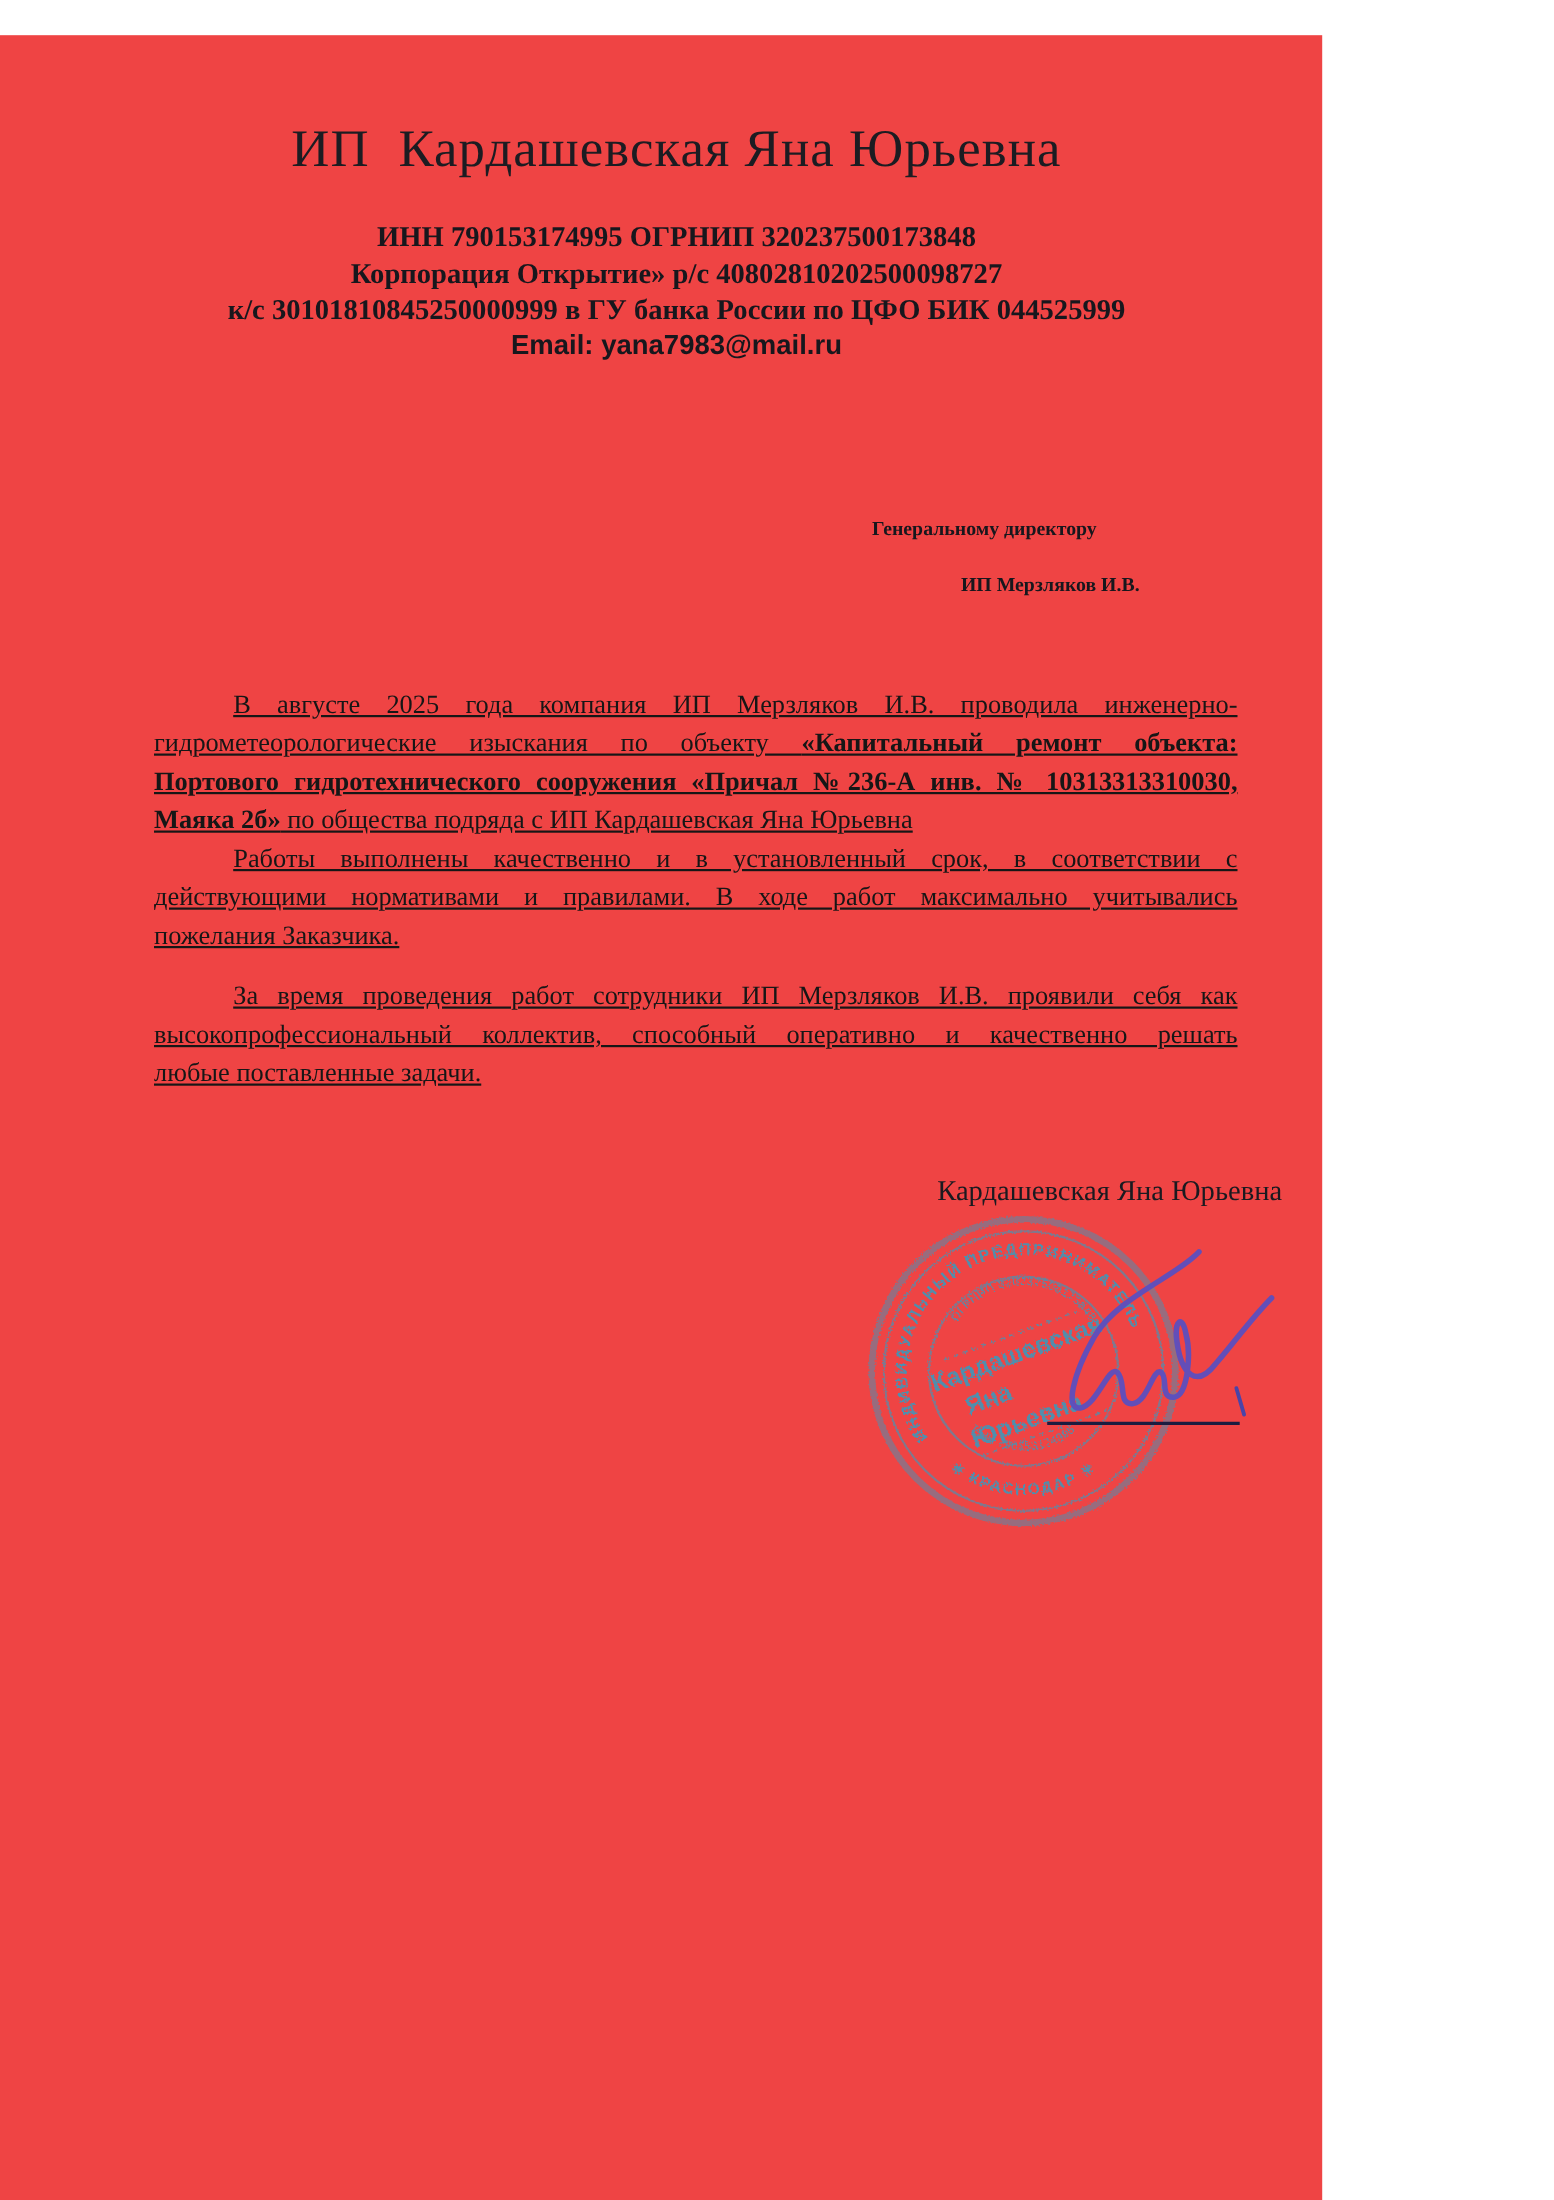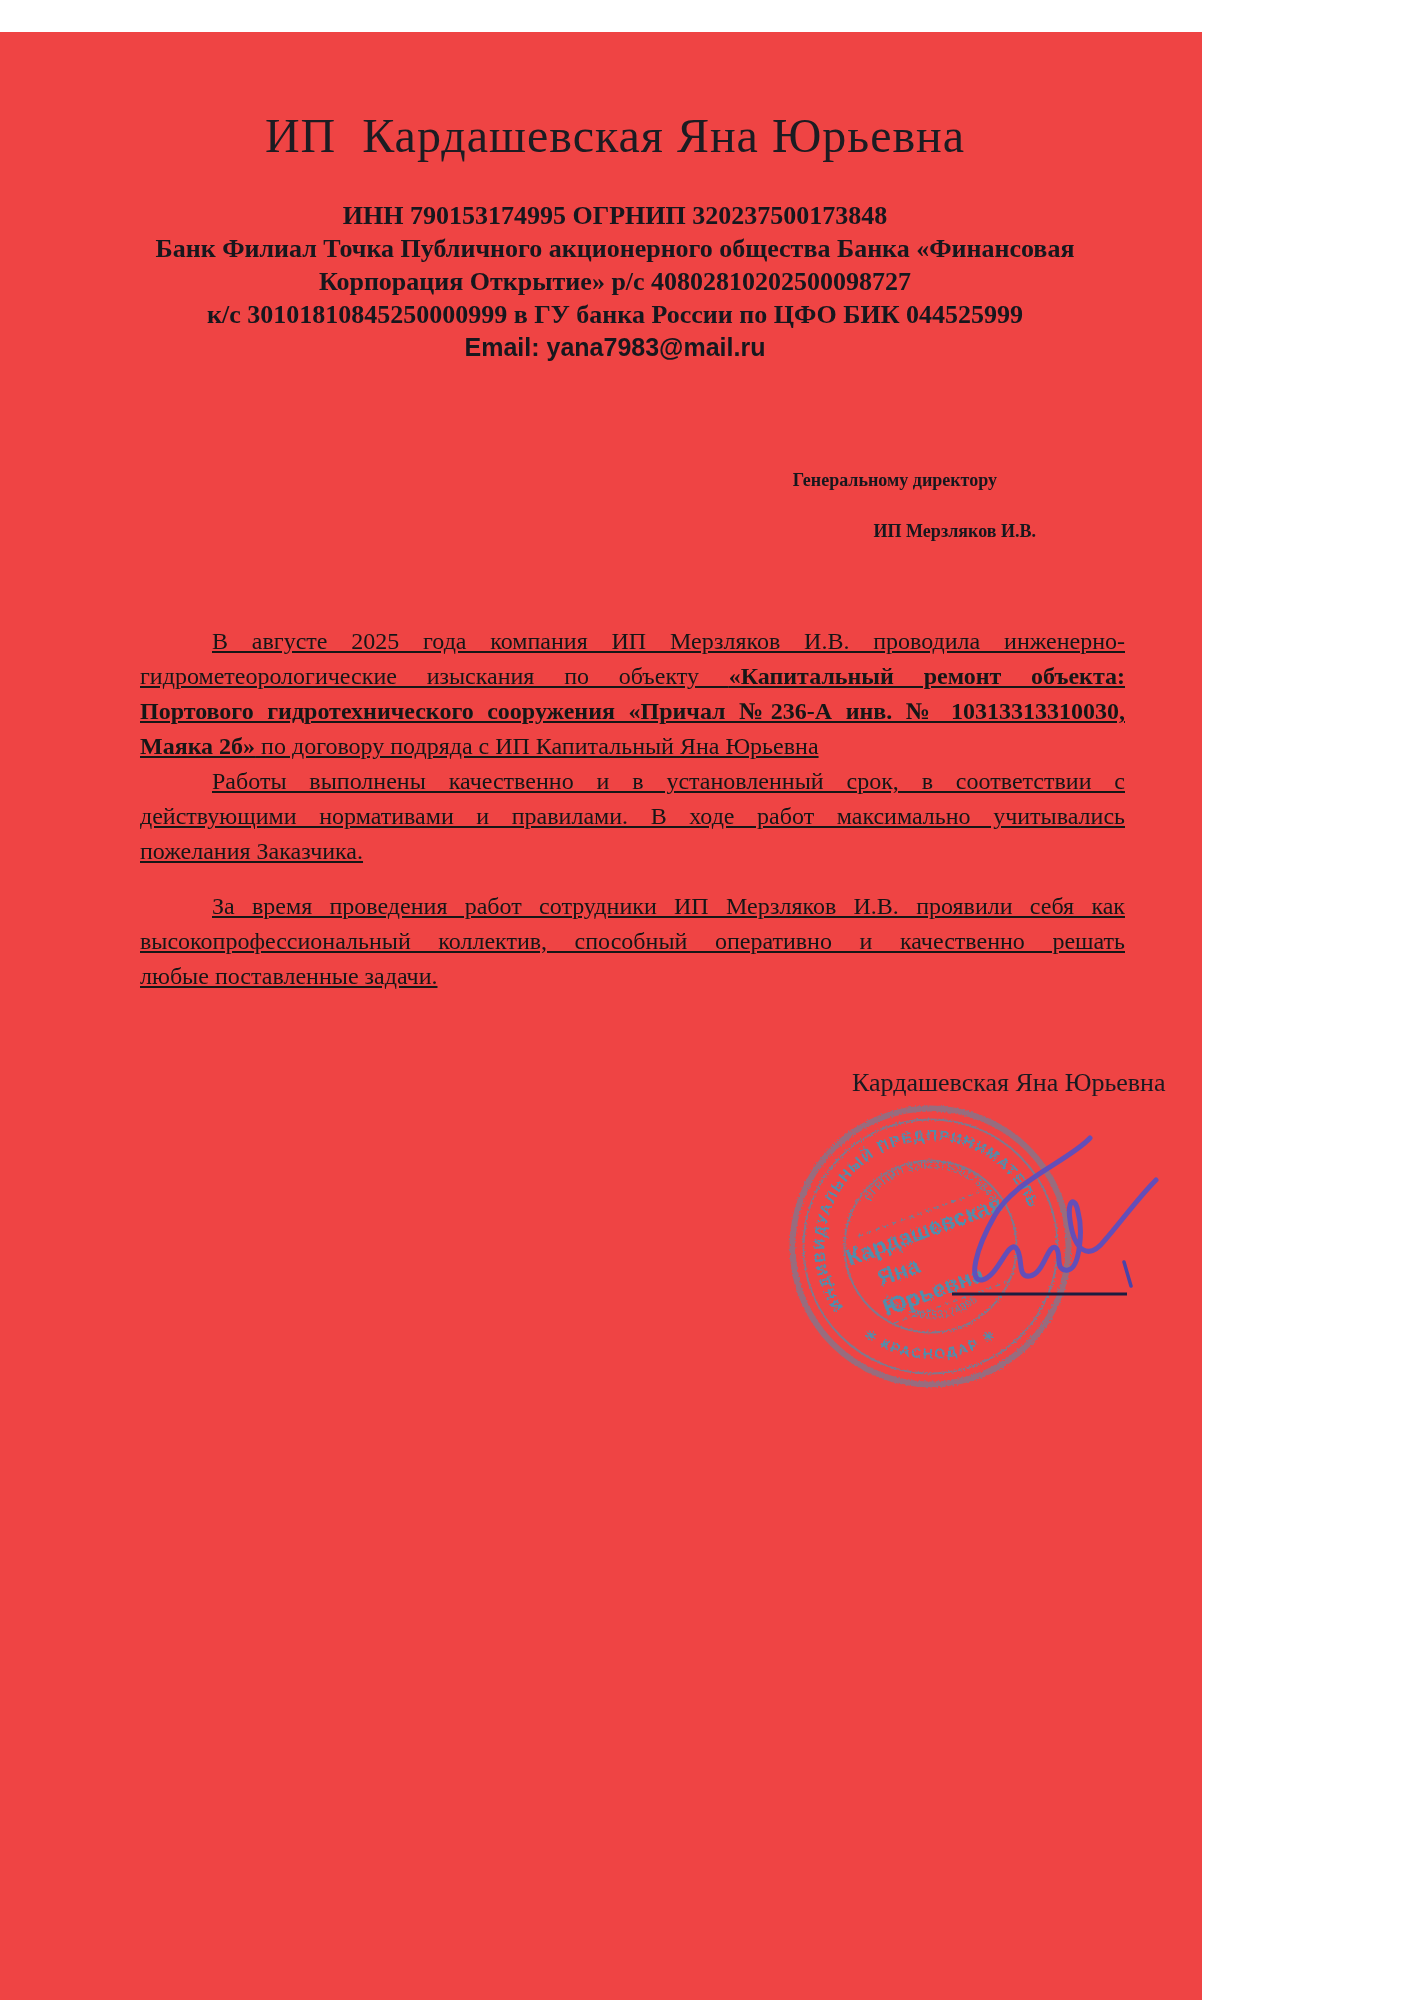--- a/index.html
+++ b/index.html
@@ -86,35 +86,34 @@
   }
 </style>
 </head>
 <body>
 
 <div class="page">
 
   <div class="letterhead">
     <div class="lh-title">ИП&nbsp; Кардашевская Яна Юрьевна</div>
     <div class="lh-line">ИНН 790153174995 ОГРНИП 320237500173848</div>
-    <div class="lh-line">Банк Филиал Точка Публичного акционерного общества Банка «Финансовая</div>
     <div class="lh-line">Корпорация Открытие» р/с 40802810202500098727</div>
     <div class="lh-line">к/с 30101810845250000999 в ГУ банка России по ЦФО БИК 044525999</div>
     <div class="lh-line lh-email"><span>Email: </span><span class="email-addr">yana7983@mail.ru</span></div>
   </div>
 
   <div class="recipient-line recipient-1">Генеральному директору</div>
   <div class="recipient-line recipient-2">ИП Мерзляков И.В.</div>
 
   <div class="body-text">
     <div class="para">
       <div class="tline indent">В августе 2025 года компания ИП Мерзляков И.В. проводила инженерно-</div>
       <div class="tline"><span>гидрометеорологические изыскания по объекту </span><span class="b">«Капитальный ремонт объекта:</span></div>
       <div class="tline b">Портового гидротехнического сооружения «Причал №236-А инв. № 10313313310030,</div>
-      <div class="tline last"><span class="b">Маяка 2б»</span><span> по договору подряда с ИП Капитальный Яна Юрьевна</span></div>
+      <div class="tline last"><span class="b">Маяка 2б»</span><span> по общества подряда с ИП Кардашевская Яна Юрьевна</span></div>
     </div>
     <div class="para">
       <div class="tline indent">Работы выполнены качественно и в установленный срок, в соответствии с</div>
       <div class="tline">действующими нормативами и правилами. В ходе работ максимально учитывались</div>
       <div class="tline last">пожелания Заказчика.</div>
     </div>
     <div class="para gap">
       <div class="tline indent">За время проведения работ сотрудники ИП Мерзляков И.В. проявили себя как</div>
       <div class="tline">высокопрофессиональный коллектив, способный оперативно и качественно решать</div>
       <div class="tline last">любые поставленные задачи.</div>

